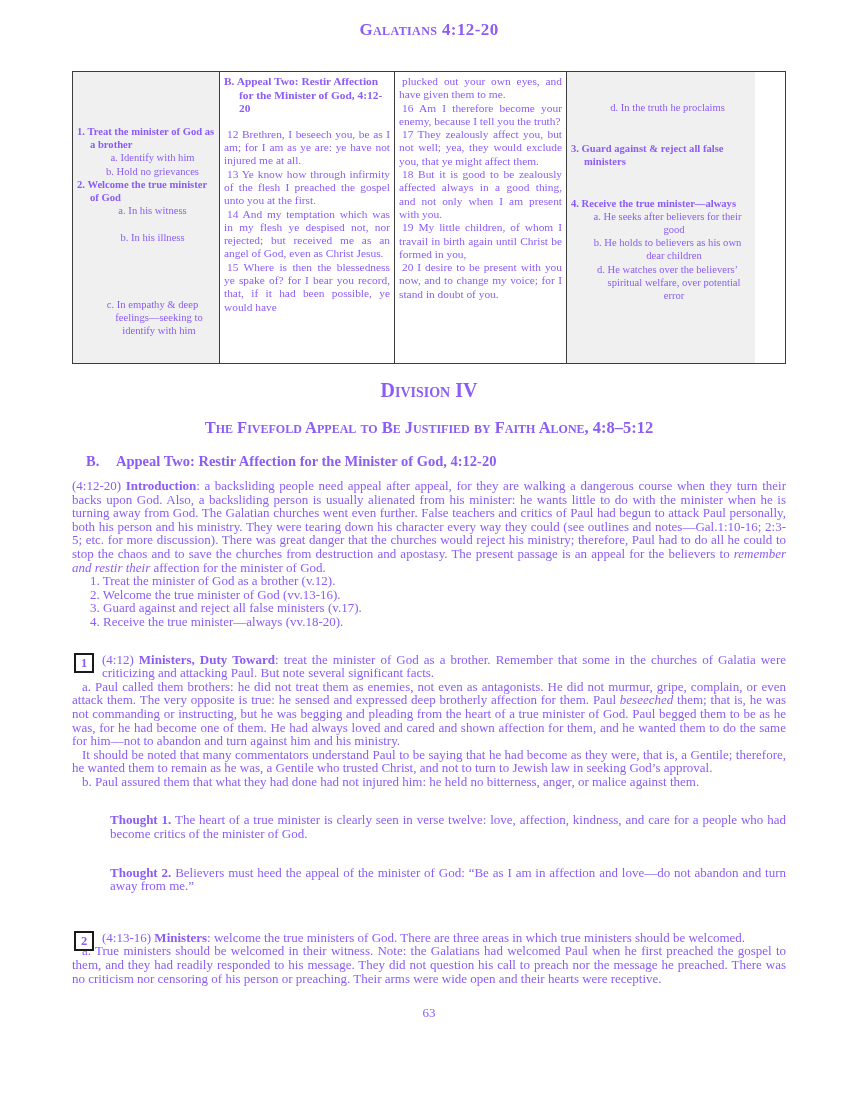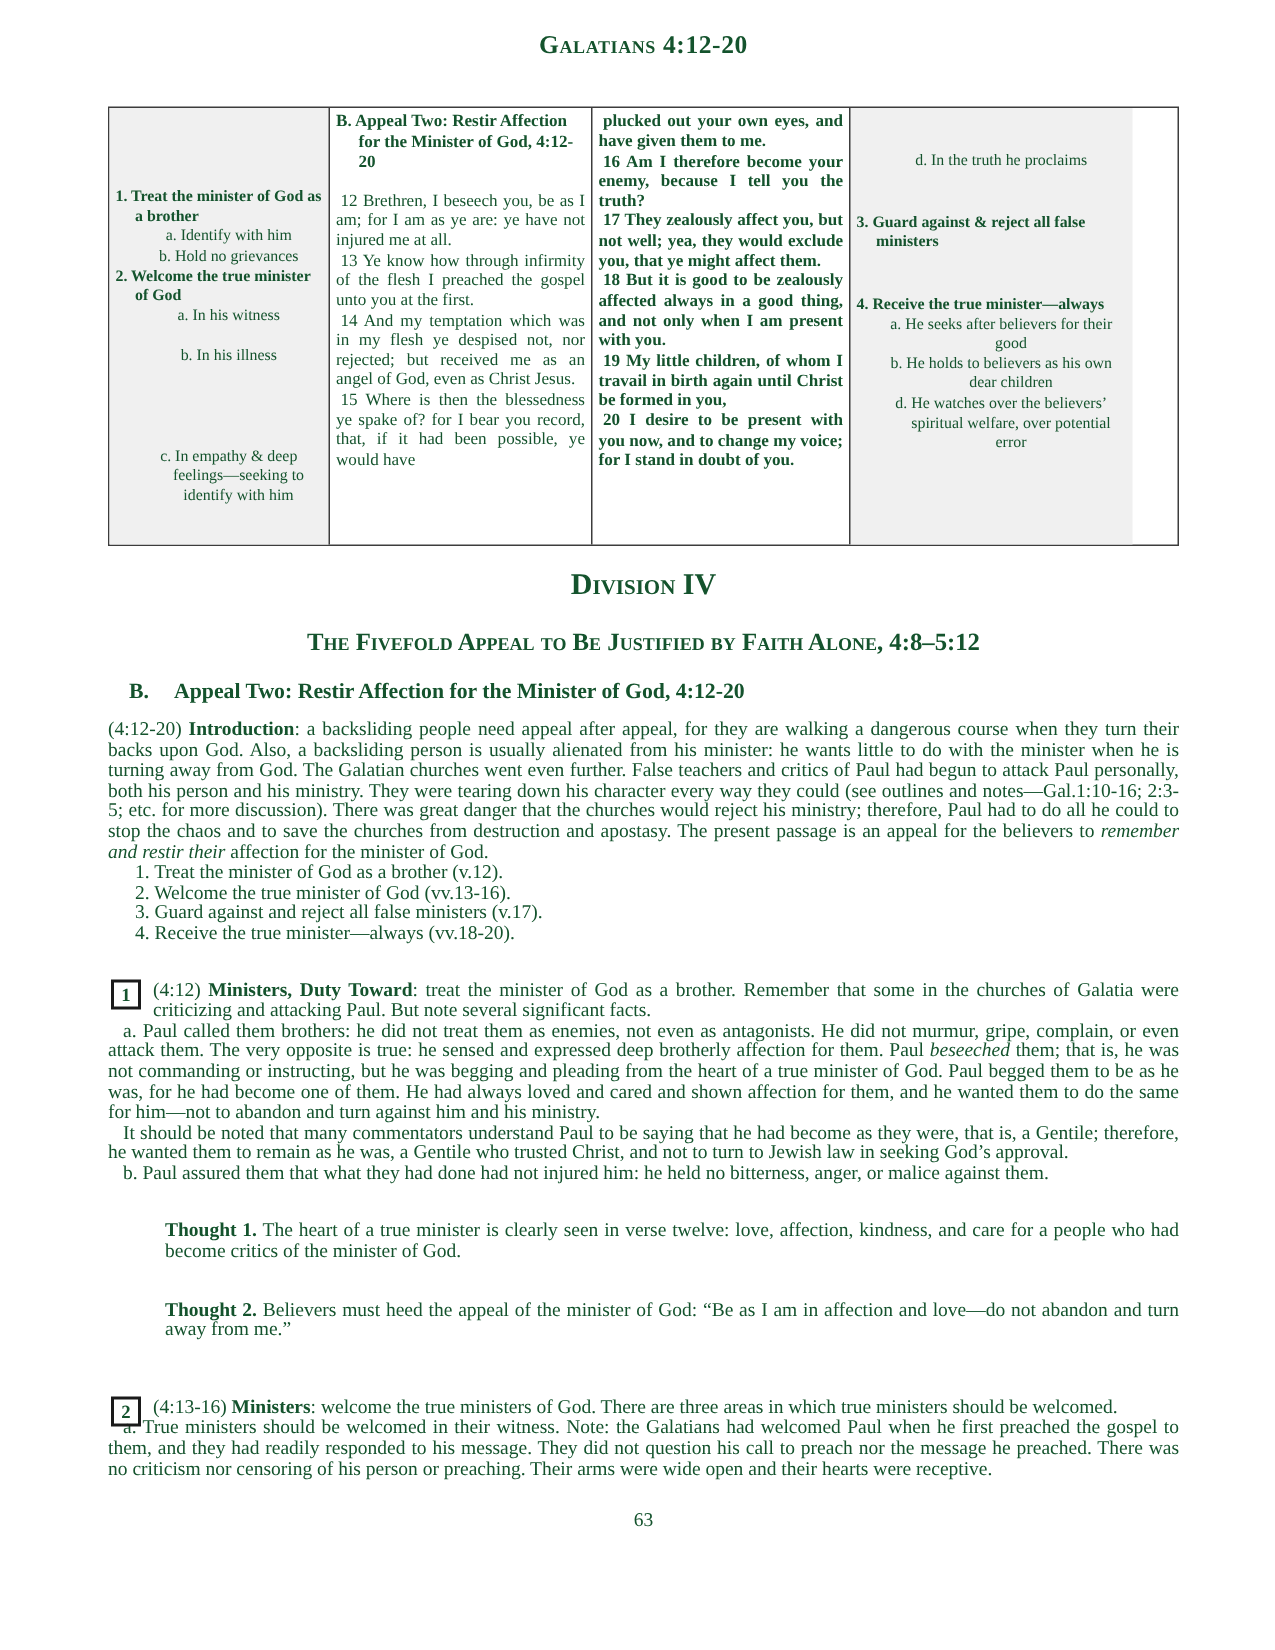--- a/index.html
+++ b/index.html
@@ -1,36 +1,36 @@
 <!DOCTYPE html>
 <html><head>
 <meta charset="utf-8">
 <style>
   html,body { margin:0; padding:0; background:#ffffff; }
   .page {
     width:850px; height:1100px; box-sizing:border-box; position:relative;
-    background:#ffffff; color:#14532d;
+    background:#ffffff; color:#8b5cf6;
     font-family:"Liberation Serif", serif;
     padding:20px 64px 0 72px; overflow:hidden;
   }
   
   .running-head {
     text-align:center; font-weight:bold; font-variant:small-caps;
     font-size:17px; letter-spacing:.4px; margin:0;
   }
   
   .outline-table {
     display:flex; width:714px; height:293px; margin-top:31px;
     border:1px solid #3c3c3c; box-sizing:border-box;
     font-size:10.6px; line-height:13.2px;
   }
   .ot-col { box-sizing:border-box; padding:3px 4px; overflow:hidden; }
   .ot-col + .ot-col { border-left:1px solid #3c3c3c; }
   .bg-gray { background:#f0f0f0; }
-  .c1 { width:146px; } .c2 { width:175px; } .c3 { width:172px;font-weight:bold; } .c4 { width:189px; }
+  .c1 { width:146px; } .c2 { width:175px; } .c3 { width:172px; } .c4 { width:189px; }
   .ot-pt  { font-weight:bold; padding-left:13px; text-indent:-13px; margin:0; }
   .ot-sub { padding-left:26px; text-indent:-13px; margin:0;text-align:center; }
   .verse { margin:0; text-align:justify; text-indent:3px; font-size:11.4px; line-height:13.3px; }
   .scripture-head {
     font-weight:bold; padding-left:15px; text-indent:-15px;
     margin:0 0 12px 0; font-size:11.4px; line-height:13.6px;
   }
   .mt50{margin-top:50px;} .mt26{margin-top:26px;} .mt28{margin-top:28px;}
   .mt14{margin-top:14px;} .mt53{margin-top:53px;}
   

